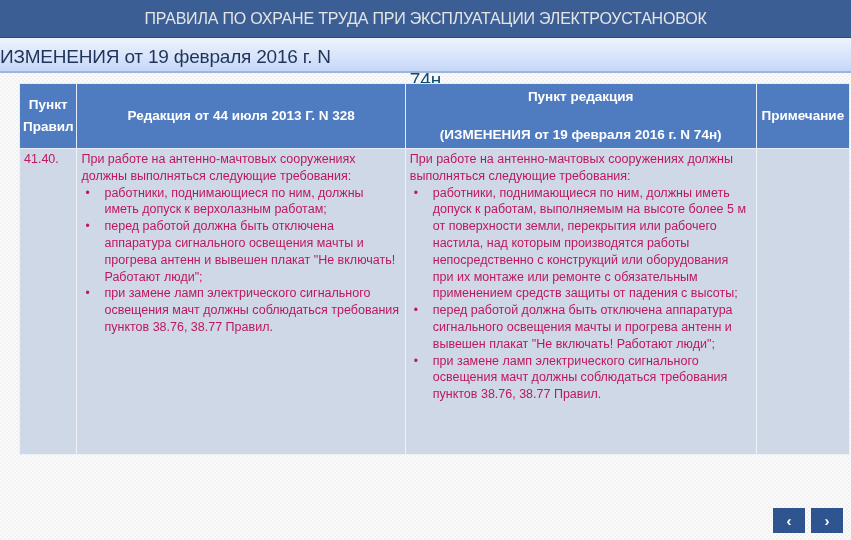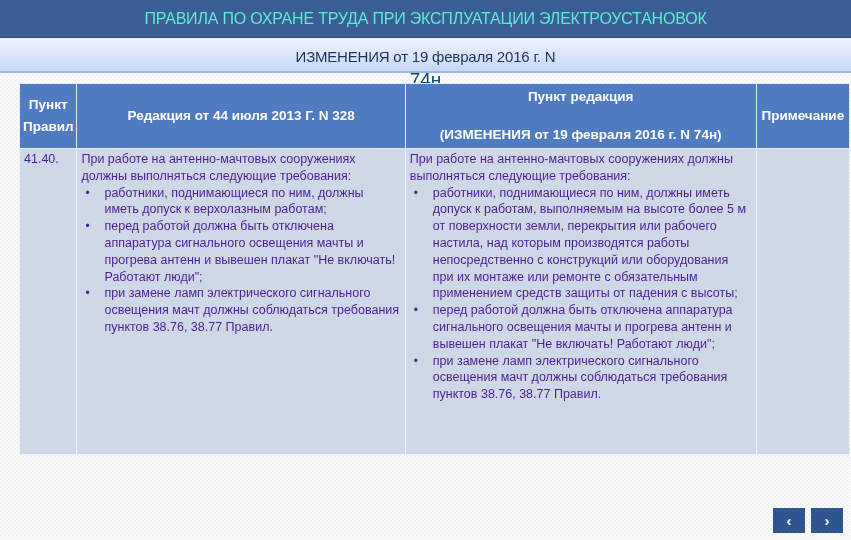--- a/index.html
+++ b/index.html
@@ -10,47 +10,47 @@
       linear-gradient(45deg, #f2f2f2 25%, transparent 25%, transparent 75%, #f2f2f2 75%),
       linear-gradient(45deg, #f2f2f2 25%, transparent 25%, transparent 75%, #f2f2f2 75%);
     background-size: 4px 4px;
     background-position: 0 0, 2px 2px;
     font-family: "Liberation Sans", sans-serif;
   }
   .top-bar {
     position: absolute; left: 0; top: 0; width: 851px; height: 37px;
     background: #3b5f95;
     border-bottom: 1px solid #2c4a78;
-    color: #5eead4; font-size: 16px; text-align: center; line-height: 37px;
+    color: #e5e5e5; font-size: 16px; text-align: center; line-height: 37px;
     letter-spacing: -0.2px;
   }
   .sub-bar {
     position: absolute; left: 0; top: 38px; width: 851px; height: 33px;
     background: linear-gradient(to bottom, #eef3fd 0%, #d7e3fb 60%, #c5d6f6 100%);
     border-bottom: 2px solid #9fb4dd;
   }
   .sub-title {
-    position: absolute; left: 0; top: 42px; width: 851px; text-align: center;
-    font-size: 15px; color: #1f3458; line-height: 30px; letter-spacing: -0.2px;
+    position: absolute; left: 0; top: 42px; width: 851px; 
+    font-size: 19px; color: #1f3458; line-height: 30px; letter-spacing: -0.2px;
   }
   .sub-title-line2 {
     position: absolute; left: 0; top: 72px; width: 851px; text-align: center;
     font-size: 19px; color: #0c4a6e; line-height: 16px; height: 13px; overflow: hidden;
   }
   table.rules {
     position: absolute; left: 19px; top: 83px; width: 831px;
     border-collapse: collapse; table-layout: fixed;
   }
   table.rules th {
     background: #4f7cc0; color: #ffffff; font-weight: bold;
     font-size: 13.5px; line-height: 22px; text-align: center;
     border: 1px solid #e6ecf7; padding: 2px 3px; vertical-align: middle;
   }
   table.rules td {
-    background: #ced8e6; color: #4c1d95; font-size: 12.5px; line-height: 16.8px;
+    background: #ced8e6; color: #be185d; font-size: 12.5px; line-height: 16.8px;
     border: 1px solid #eef2f8; vertical-align: top; padding: 2px 4px;
   }
   .col1 { width: 56px; }
   .col2 { width: 320px; }
   .col3 { width: 342px; }
   .col4 { width: 91px; }
   .intro { display: block; }
   ul.bullets { margin: 0; padding: 0; list-style: none; }
   ul.bullets li { position: relative; padding-left: 23px; }
   ul.bullets li .dot {

